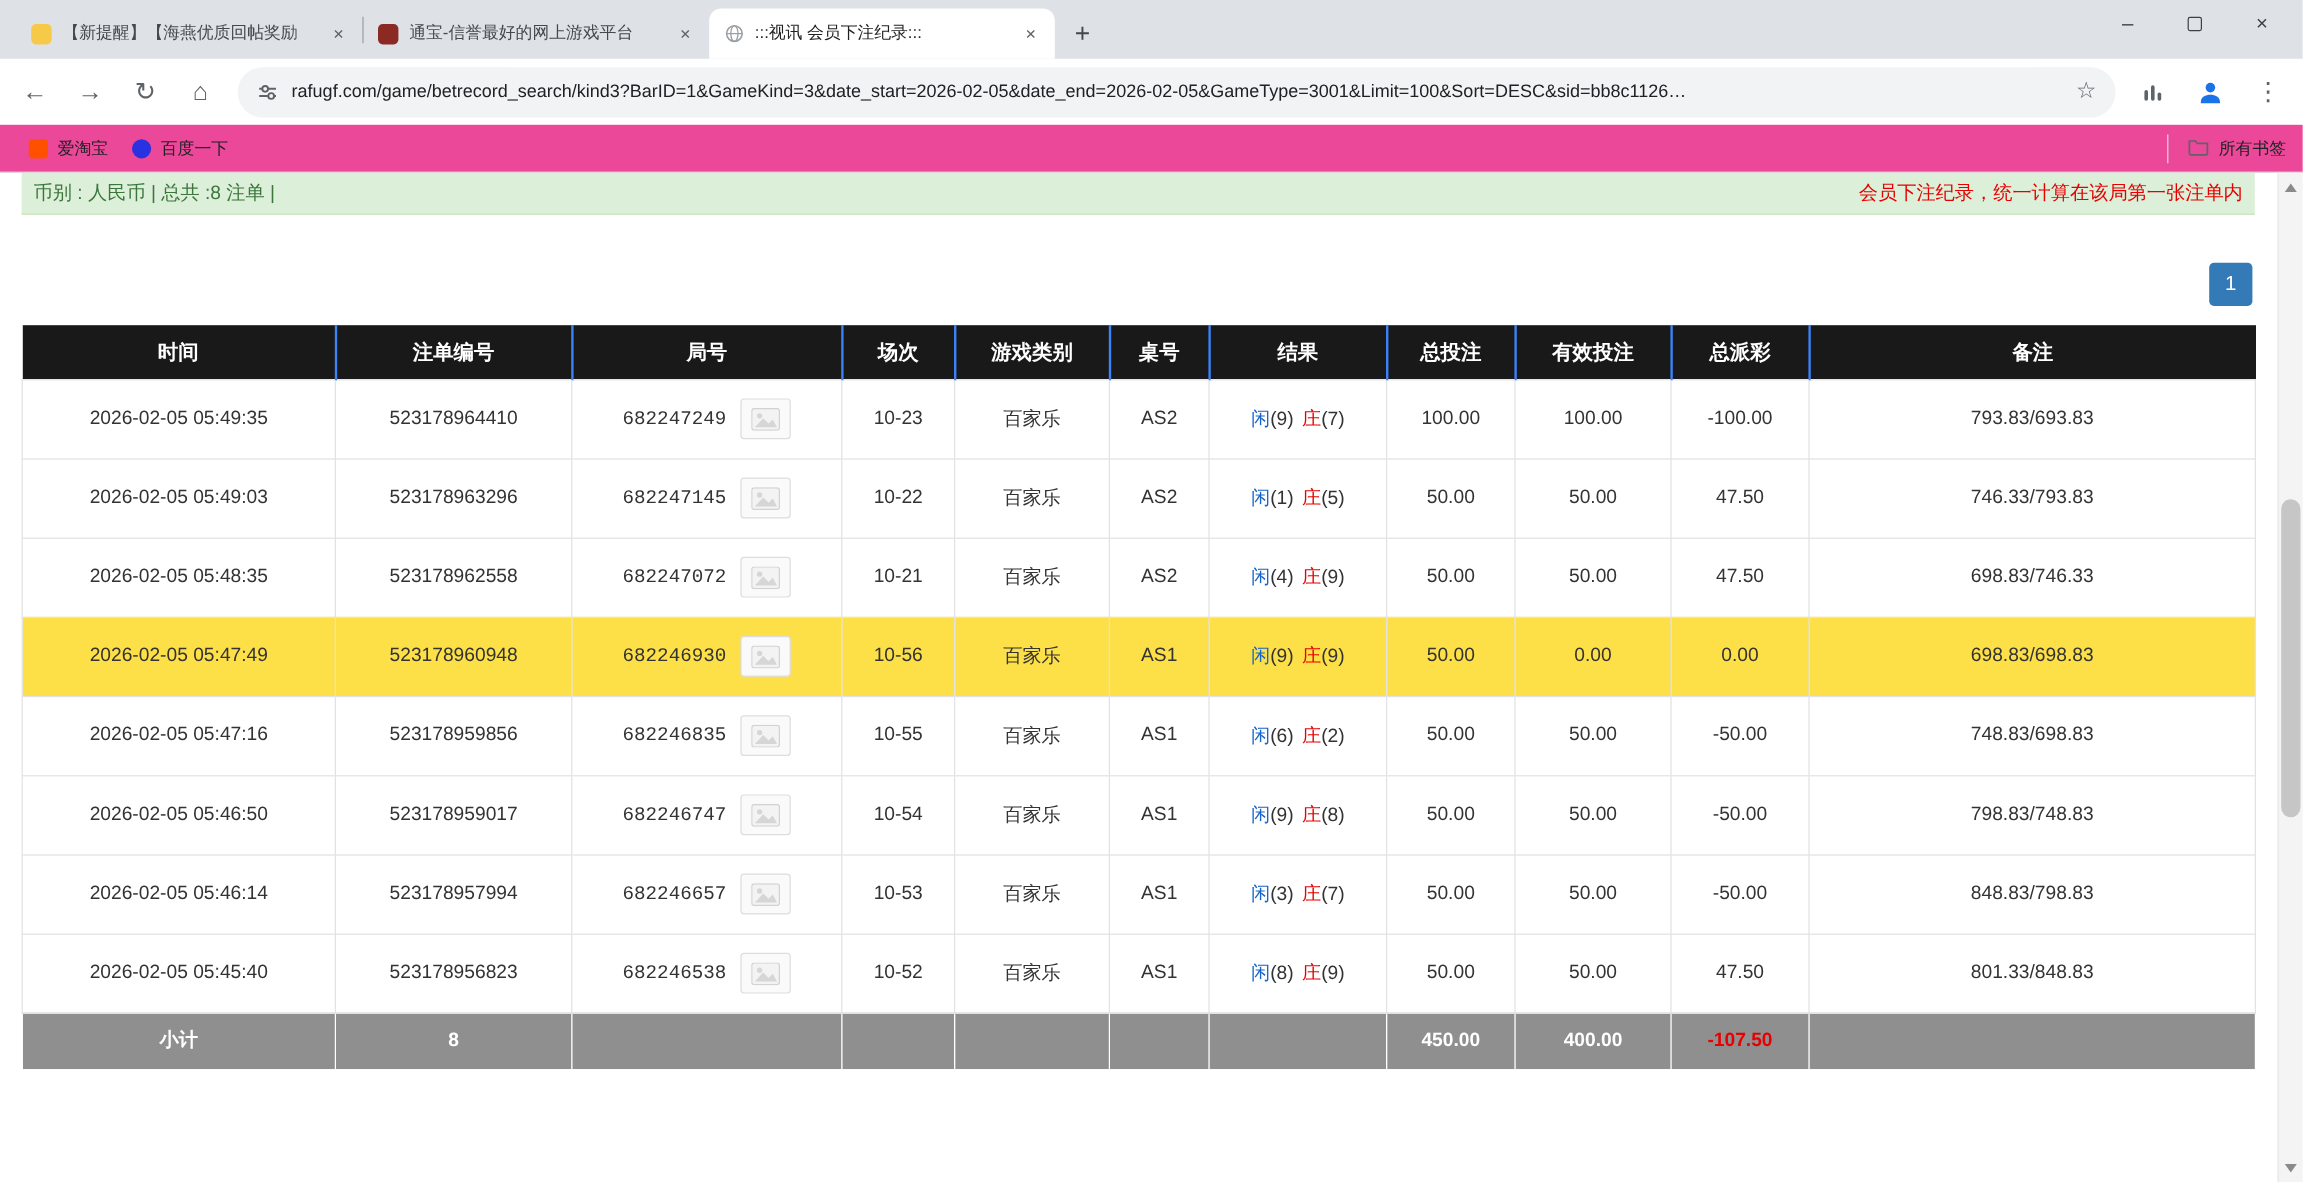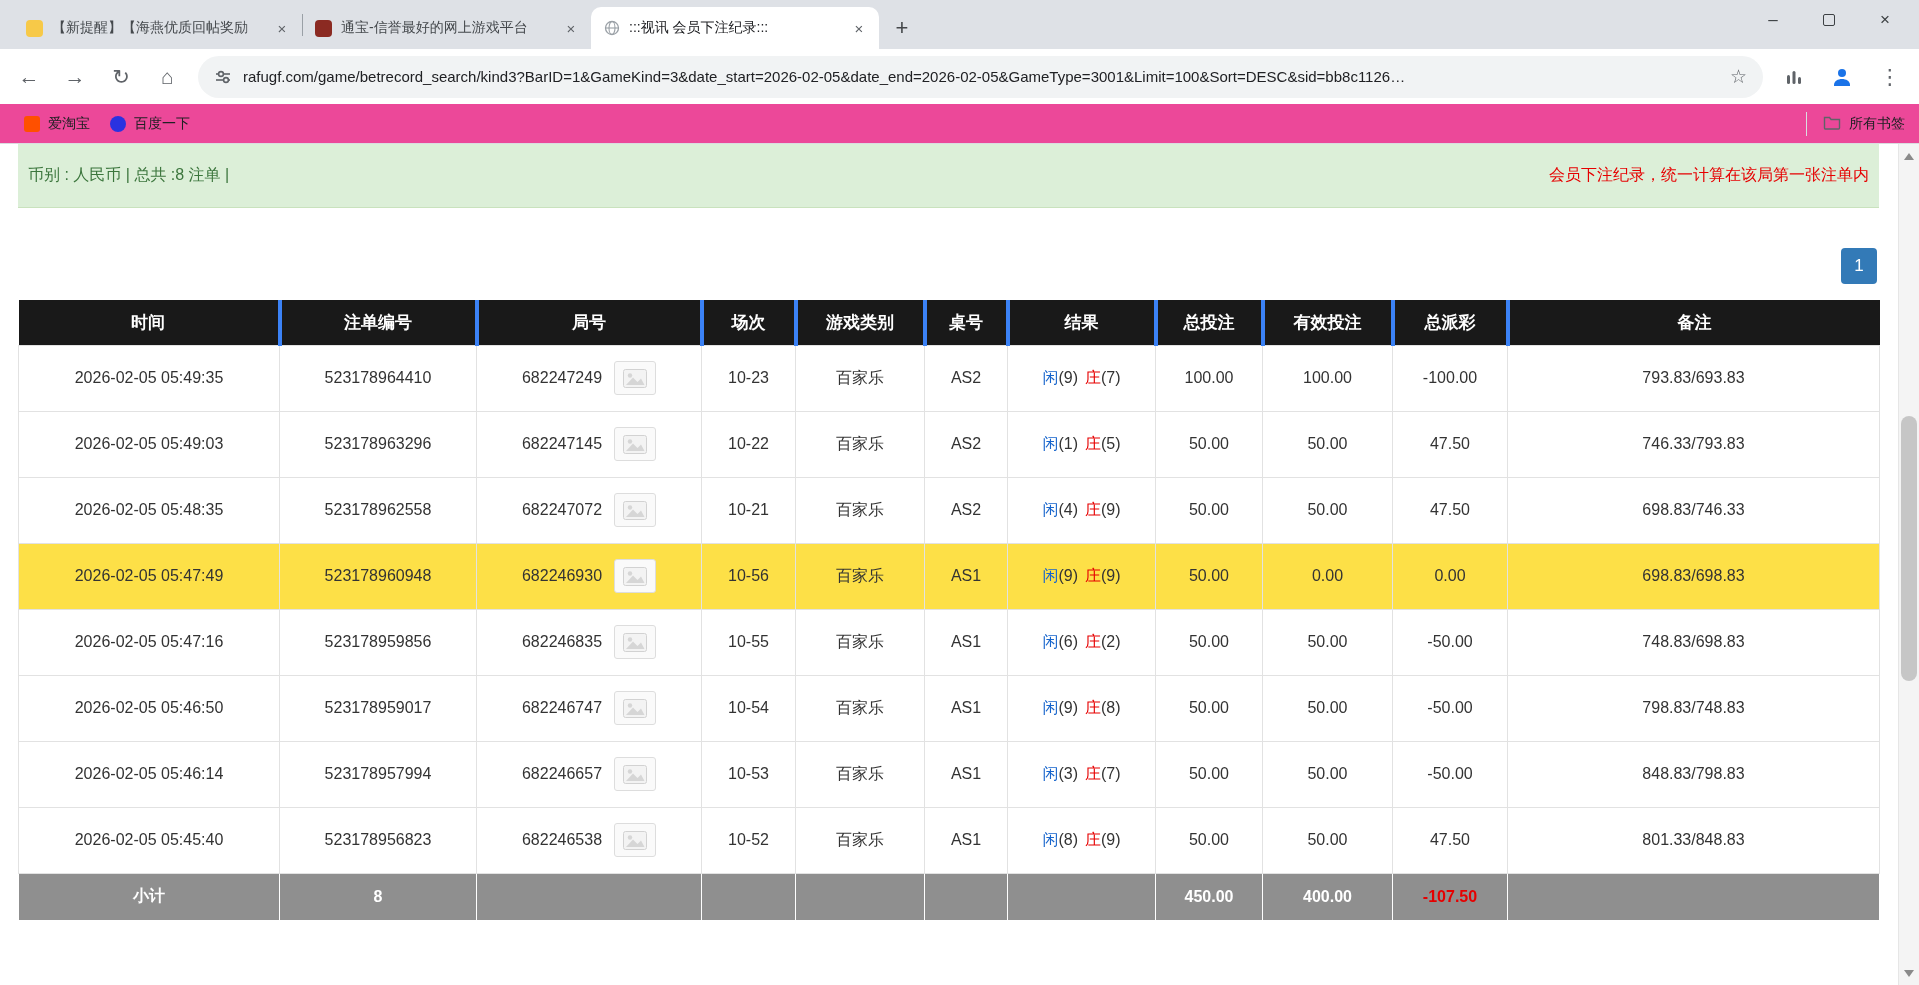--- a/index.html
+++ b/index.html
@@ -41,41 +41,41 @@
                   padding:0 14px; font-size:14px; color:#202124; }
   .bm { display:flex; align-items:center; gap:8px; padding:0 10px; height:30px; border-radius:15px; }
   .bm-ico { width:16px; height:16px; flex:none; }
   .ico-taobao { background:#ff5000; border-radius:3px; }
   .ico-baidu { background:#2932e1; border-radius:50%; }
   .bm-spacer { flex:1; }
   .all-bm { display:flex; align-items:center; gap:8px; border-left:1px solid #dadce0; padding-left:16px; height:24px; }
 
   
   .page { position:relative; height:841px; background:#fff; padding:0 40px 0 18px; }
-  .currency-bar { height:64px; background:#dcefd8; border-bottom:1px solid #c9e2bd; display:flex; align-items:center;
+  .currency-bar { height:35px; background:#dcefd8; border-bottom:1px solid #c9e2bd; display:flex; align-items:center;
                   justify-content:space-between; padding:0 10px; }
   .cb-left { color:#3c763d; font-size:16px; }
   .cb-right { color:#e60000; font-size:16px; }
   .pagination { display:flex; justify-content:flex-end; margin:40px 2px 16px 0; }
   .page-btn { min-width:36px; height:36px; background:#337ab7; color:#fff; border-radius:4px; display:flex;
               align-items:center; justify-content:center; font-size:17px; }
 
   .bet-table { border-collapse:collapse; table-layout:fixed; width:1861px; }
   .bet-table th { background:#191919; color:#fff; height:45px; font-size:17px; font-weight:bold;
-                  border-left:4px solid #3b82f6; text-align:center; }
+                  border-left:2px solid #3b82f6; text-align:center; }
   .bet-table th:first-child { border-left:none; }
   .bet-table tbody td { height:66px; text-align:center; font-size:16px; color:#333;
                         border:1px solid #e2e2e2; background:#fff; vertical-align:middle; }
   .bet-table tbody tr.hl td { background:#fde047;margin-left:12px; }
   .blue { color:#1765cc; }
   .red { color:#e60000; }
   .player { color:#1765cc; }
   .banker { color:#e60000; margin-left:7px; }
   .score { color:#333; }
-  .round-wrap { display:inline-flex; align-items:center; }
+  .round-wrap { display:inline-flex; align-items:center;font-family:Liberation Mono, monospace; }
   .media-btn { display:inline-flex; width:42px; height:34px; border:1px solid #ddd; background:#fafafa;
                border-radius:3px; align-items:center; justify-content:center; margin-left:12px; }
   .bet-table tfoot td { height:47px; background:#8f8f8f; color:#fff; font-weight:bold; font-size:16px;
                         text-align:center; border:1px solid #fff; }
   .bet-table tfoot td.red { color:#e60000; }
 
   
   .scrollbar { position:absolute; right:0; top:0; width:21px; height:841px; background:#f4f4f4;
                border-left:1px solid #e6e6e6; }
   .scroll-up, .scroll-down { position:absolute; left:0; width:100%; height:20px; display:flex;

